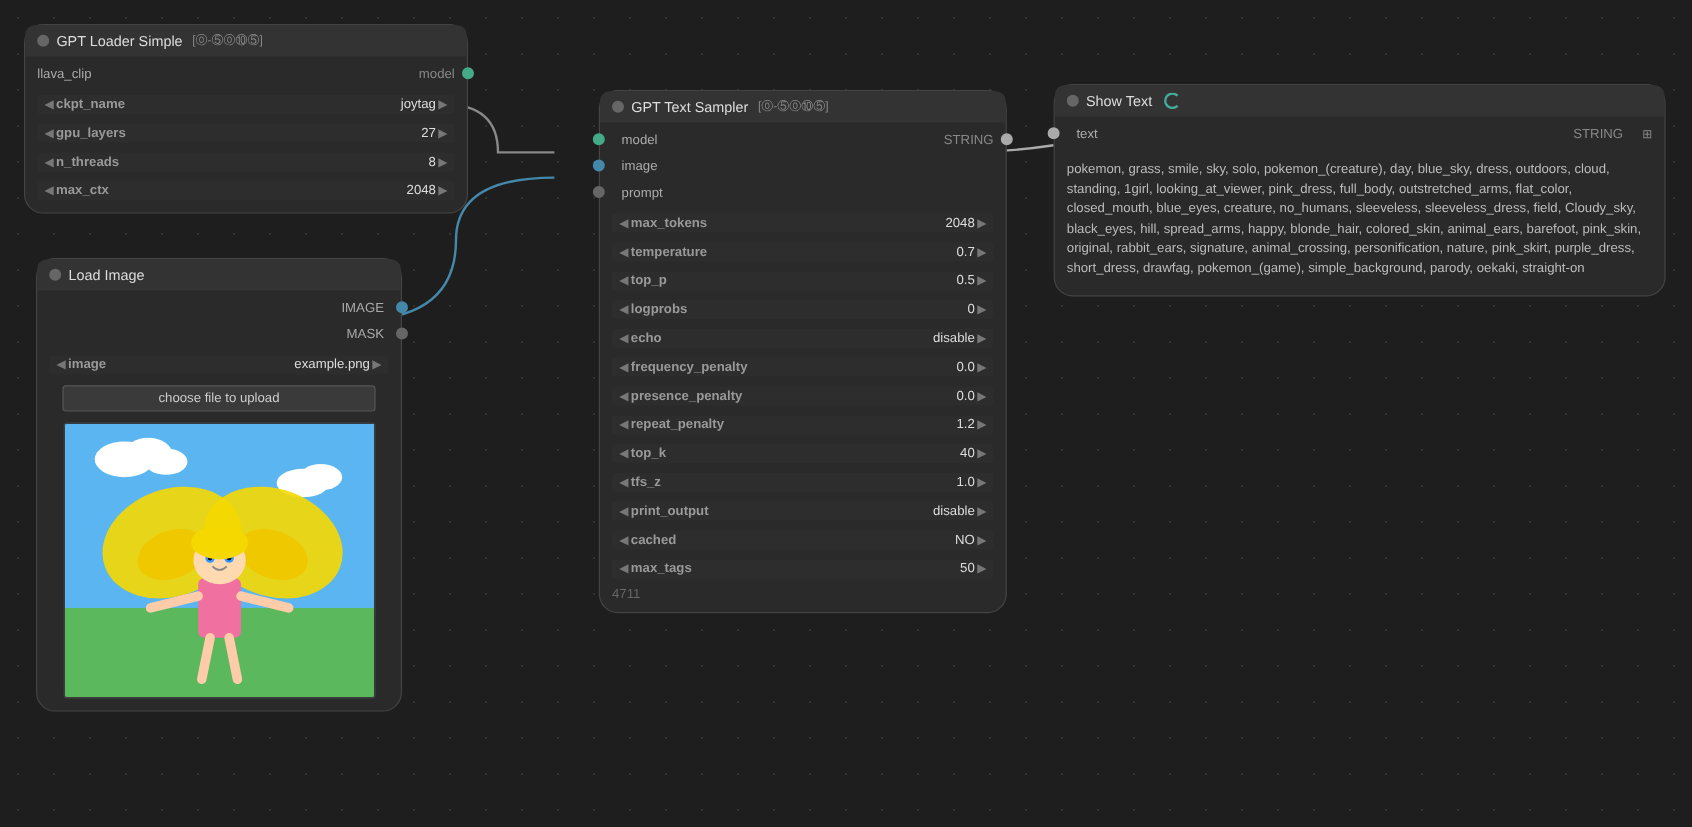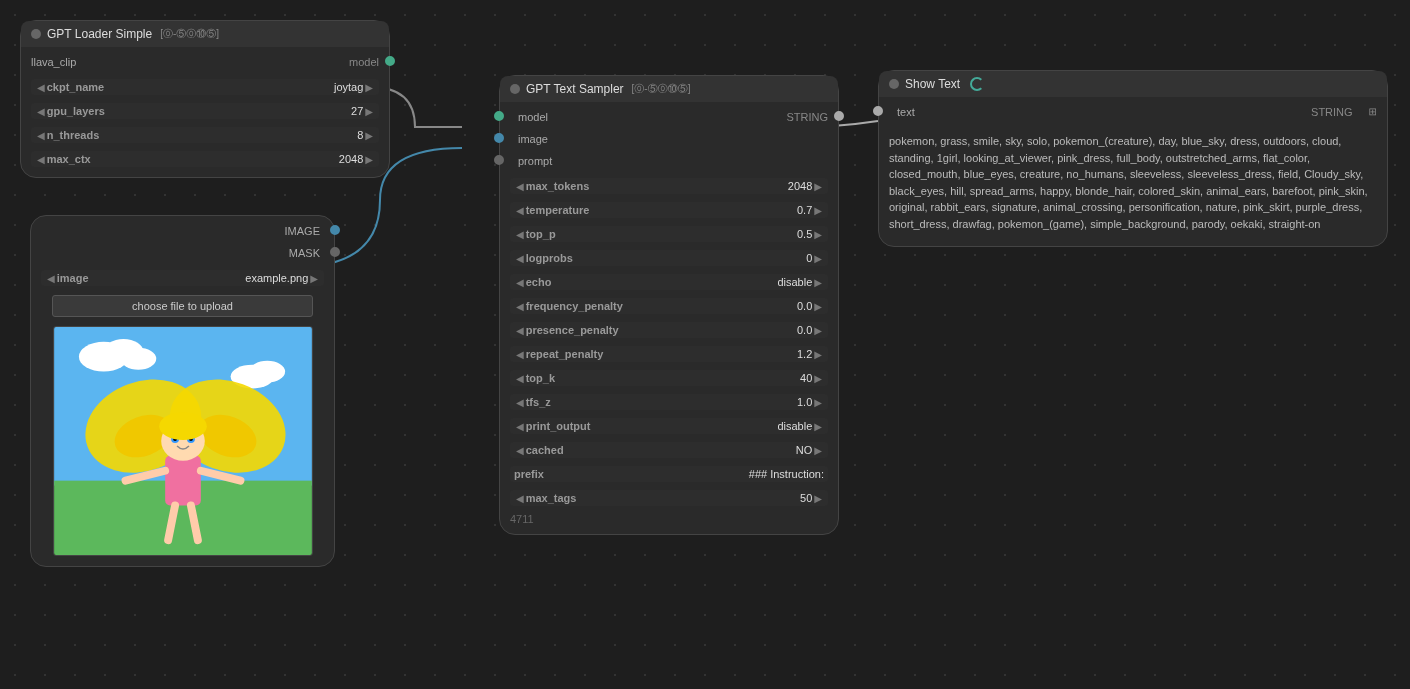--- a/index.html
+++ b/index.html
@@ -288,20 +288,24 @@
           <span class="arrow-btn">◀</span>
           <span class="sampler-label">max_ctx</span>
           <span class="sampler-value">2048</span>
           <span class="arrow-btn">▶</span>
         </div>
       </div>
     </div>
   </div>
 
   <div class="node" id="node-load-image">
+    <div class="node-header">
+      <div class="node-dot gray"></div>
+      <span class="node-title">Load Image</span>
+    </div>
     <div class="node-body">
       <div class="node-row-port" style="justify-content: flex-end; padding-right: 14px;">
         <span class="port-label">IMAGE</span>
         <div class="connector-dot right blue" style="right:-6px;"></div>
       </div>
       <div class="node-row-port" style="justify-content: flex-end; padding-right: 14px;">
         <span class="port-label">MASK</span>
         <div class="connector-dot right gray" style="right:-6px;"></div>
       </div>
       <div class="sampler-row">
@@ -468,26 +472,20 @@
           <span class="sampler-value">disable</span>
           <span class="arrow-btn">▶</span>
         </div>
       </div>
       <div class="sampler-row">
         <div class="sampler-field">
           <span class="arrow-btn">◀</span>
           <span class="sampler-label">cached</span>
           <span class="sampler-value">NO</span>
           <span class="arrow-btn">▶</span>
-        </div>
-      </div>
-      <div class="sampler-row">
-        <div class="sampler-field">
-          <span class="sampler-label">prefix</span>
-          <span class="sampler-value">### Instruction:</span>
         </div>
       </div>
       <div class="sampler-row">
         <div class="sampler-field">
           <span class="arrow-btn">◀</span>
           <span class="sampler-label">max_tags</span>
           <span class="sampler-value">50</span>
           <span class="arrow-btn">▶</span>
         </div>
       </div>

